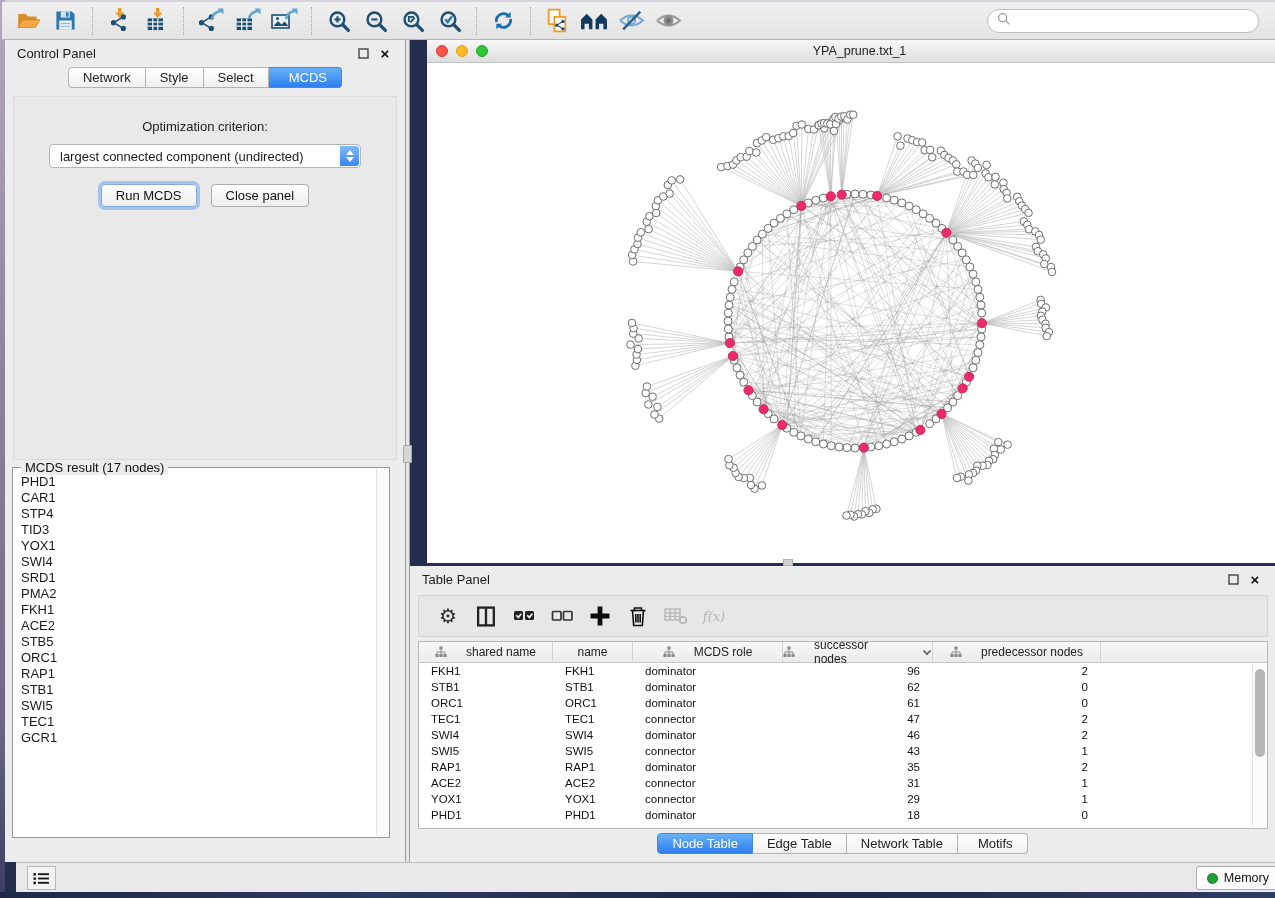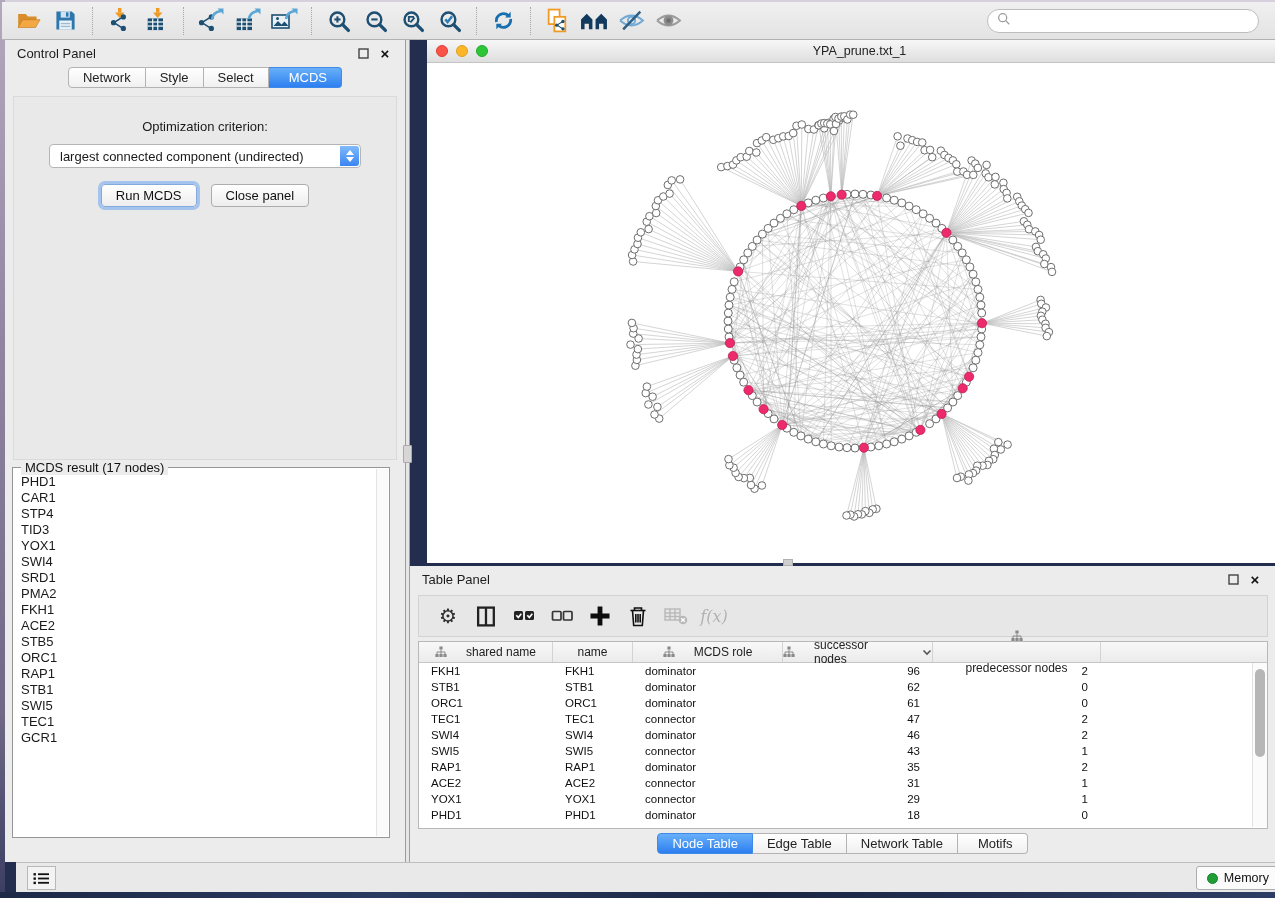--- a/index.html
+++ b/index.html
@@ -83,21 +83,21 @@
   .tl.green { background:#2dc637; border:1px solid #24a82e; }
   #net-title { position:absolute; left:0; right:0; text-align:center; font-size:12.5px; color:#222; }
   #net-canvas { width:863px; height:498px; }
 
   
   #table-panel { position:absolute; left:410px; top:566px; width:865px; height:296px; background:#ececec; }
   #tp-toolbar { position:absolute; left:8px; top:29px; width:850px; height:42px;
     background:#e7e7e7; border:1px solid #d2d2d2; display:flex; align-items:center; padding-left:12px; gap:4px; }
   .tp-icon { width:34px; height:32px; display:flex; align-items:center; justify-content:center; }
   .gear-glyph { font-size:20px; color:#2e2e2e; }
-  .fx-glyph { font-family:"DejaVu Serif", serif; font-style:italic; font-size:16px; color:#b2b2b2; }
+  .fx-glyph { font-family:"DejaVu Serif", serif; font-style:italic; font-size:13px; color:#b2b2b2; }
 
   #node-table { position:absolute; left:8px; top:75px; width:850px; height:188px; background:#fff;
     border:1px solid #b8b8b8; }
   #nt-header { display:flex; height:21px; background:linear-gradient(#f8f8f8,#ebebeb);
     border-bottom:1px solid #c6c6c6; }
   .nt-th { display:flex; align-items:center; justify-content:center; gap:19px;
     border-right:1px solid #d3d3d3; font-size:12px; color:#222; position:relative; }
   #nt-body { position:absolute; left:0; top:21px; right:16px; bottom:0; overflow:hidden; }
   .nt-row { display:flex; height:16px; line-height:16px; font-size:11.5px; color:#111; }
   .nt-td { flex:0 0 auto; white-space:nowrap; overflow:hidden; }
@@ -1181,21 +1181,21 @@
               <path d="M6 3.5 V6 M2 8 V6 h8 v2 M6 6 v2" stroke="#8a8a8a" stroke-width="1" fill="none"></path>
             </svg>
           </span>
           <span>successor nodes</span>
           <span style="display:flex">
             <svg width="10" height="7" viewBox="0 0 10 7">
               <path d="M1.5 1.5 L5 5 L8.5 1.5" fill="none" stroke="#555" stroke-width="1.6"></path>
             </svg>
           </span>
         </div>
-        <div class="nt-th" style="width: 168px; flex-direction: column;">
+        <div class="nt-th" style="width: 168px;">
           <span style="display:flex">
             <svg width="12" height="12" viewBox="0 0 12 12">
               <g fill="#8a8a8a">
                 <rect x="4.4" y="0.5" width="3.2" height="3"></rect>
                 <rect x="0.4" y="8" width="3.2" height="3"></rect>
                 <rect x="4.4" y="8" width="3.2" height="3"></rect>
                 <rect x="8.4" y="8" width="3.2" height="3"></rect>
               </g>
               <path d="M6 3.5 V6 M2 8 V6 h8 v2 M6 6 v2" stroke="#8a8a8a" stroke-width="1" fill="none"></path>
             </svg>

